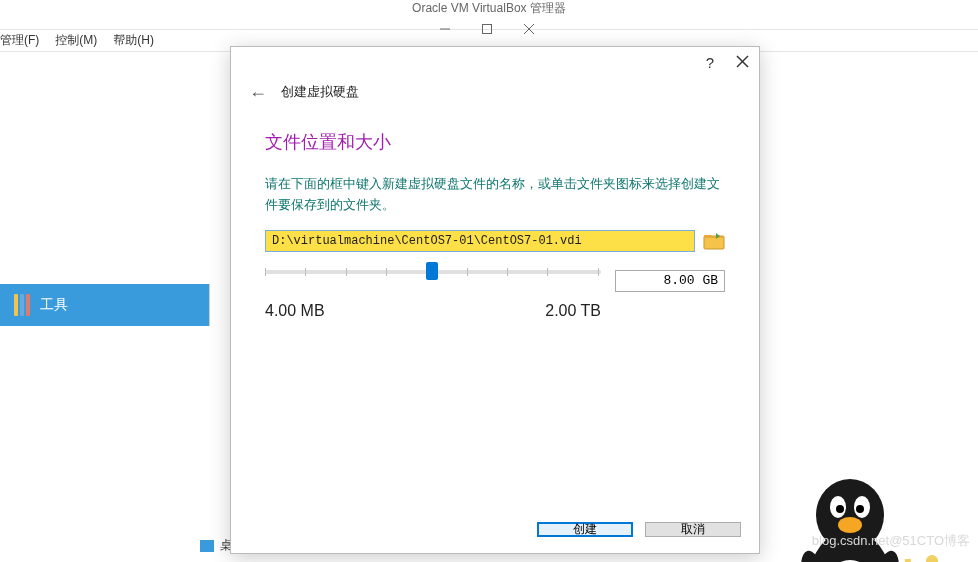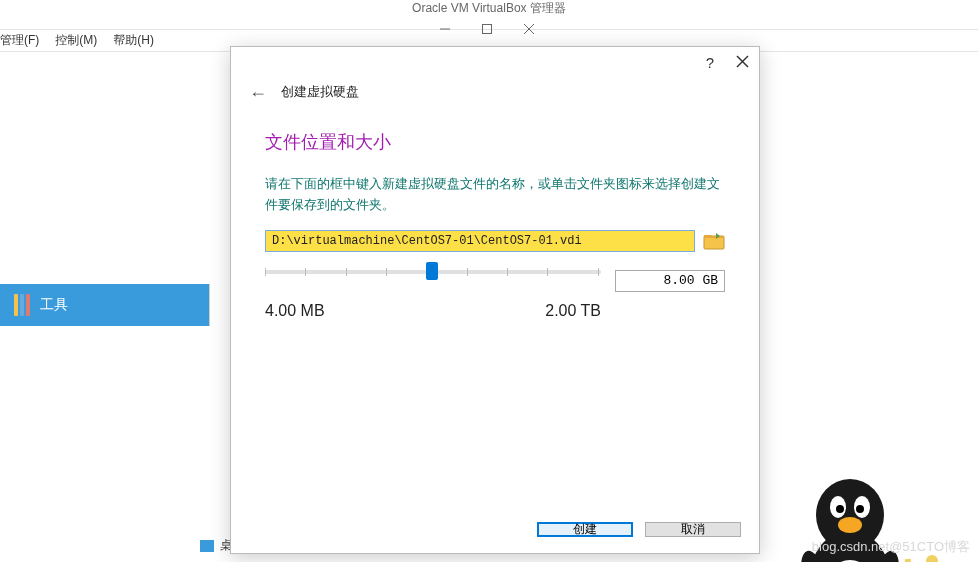--- a/index.html
+++ b/index.html
@@ -23,21 +23,21 @@
     .tools-icons { display: flex; gap: 2px; }
     .tool-stick { width: 4px; height: 22px; border-radius: 1px; }
     
     .main { flex: 1; position: relative; background: #fff; }
     
     
     .desktop-hint { position: absolute; bottom: 8px; left: 200px; display: flex; align-items: center; gap: 6px; font-size: 12px; color: #333; }
     .desktop-sq { width: 14px; height: 12px; background: #3a9bdc; }
     
     
-    .watermark { position: absolute; bottom: 6px; right: 8px; font-size: 13px; color: #d8d8d8; }
+    .watermark { position: absolute; bottom: 12px; right: 8px; font-size: 13px; color: #d8d8d8; }
     
     
     .dialog { position: absolute; left: 230px; top: 46px; width: 530px; height: 508px; background: #fff; border: 1px solid #bbb; box-shadow: 0 4px 20px rgba(0,0,0,0.2); display: flex; flex-direction: column; }
     .dlg-titlebar { height: 30px; display: flex; justify-content: flex-end; align-items: center; padding-right: 10px; gap: 22px; }
     .dlg-tb-btn { cursor: pointer; color: #333; font-size: 15px; }
     
     .dlg-header { display: flex; align-items: center; padding: 4px 20px 10px 18px; gap: 14px; }
     .back-arrow { font-size: 18px; color: #555; cursor: pointer; }
     .dlg-title { font-size: 13px; color: #222; }
     

